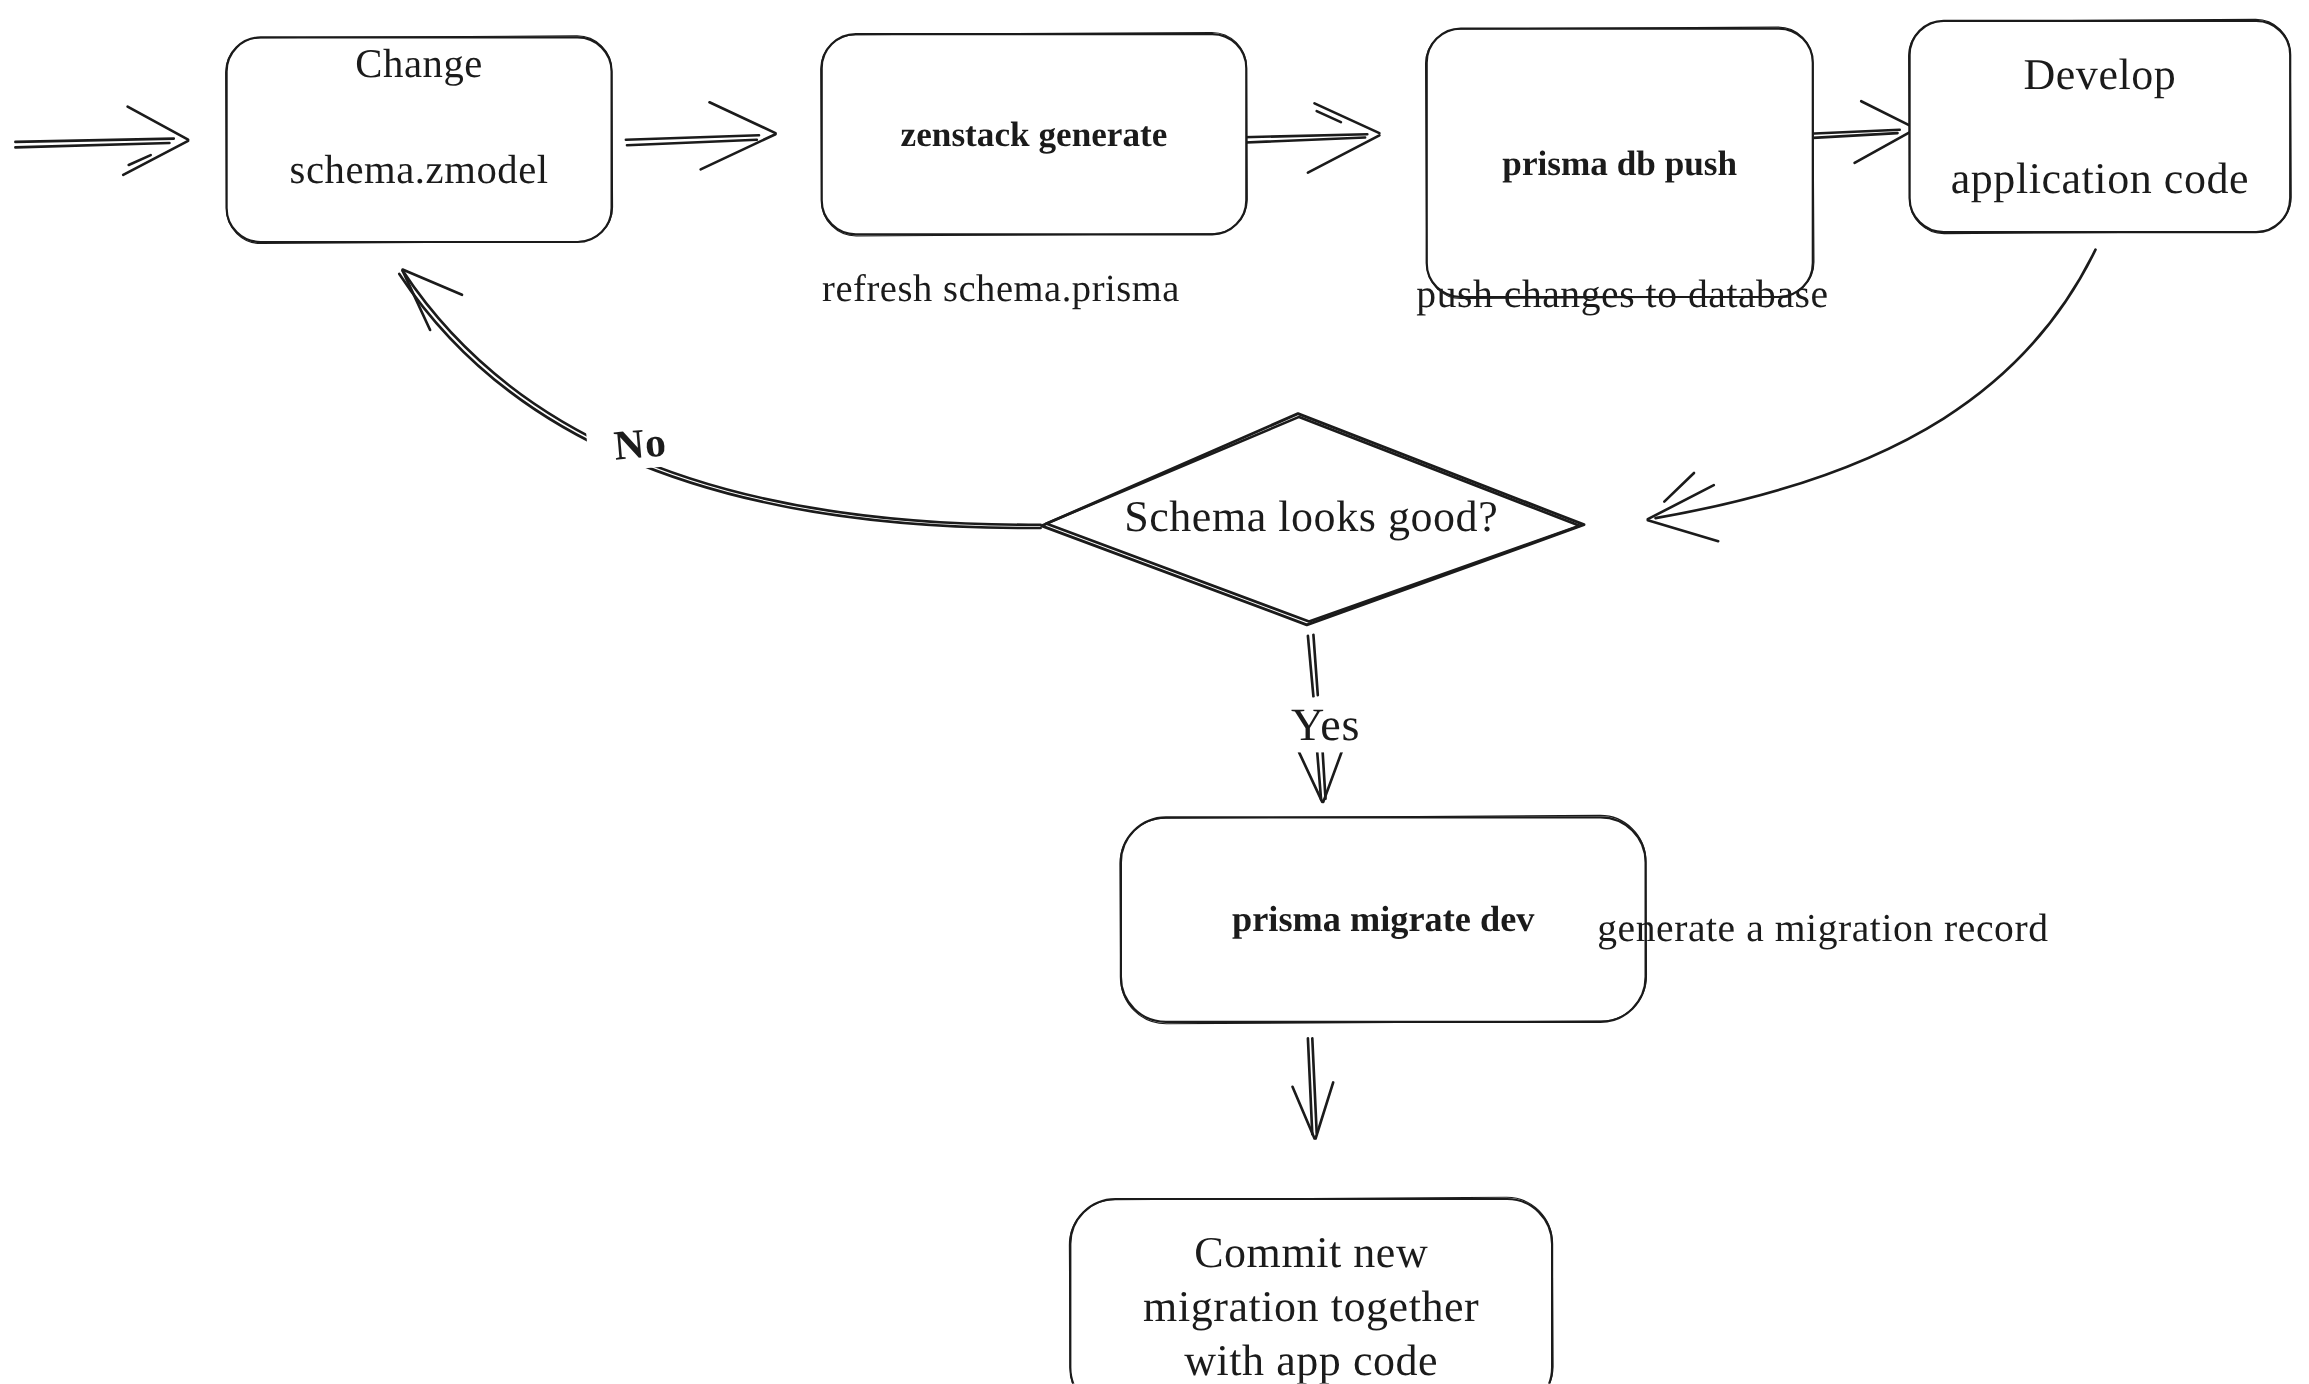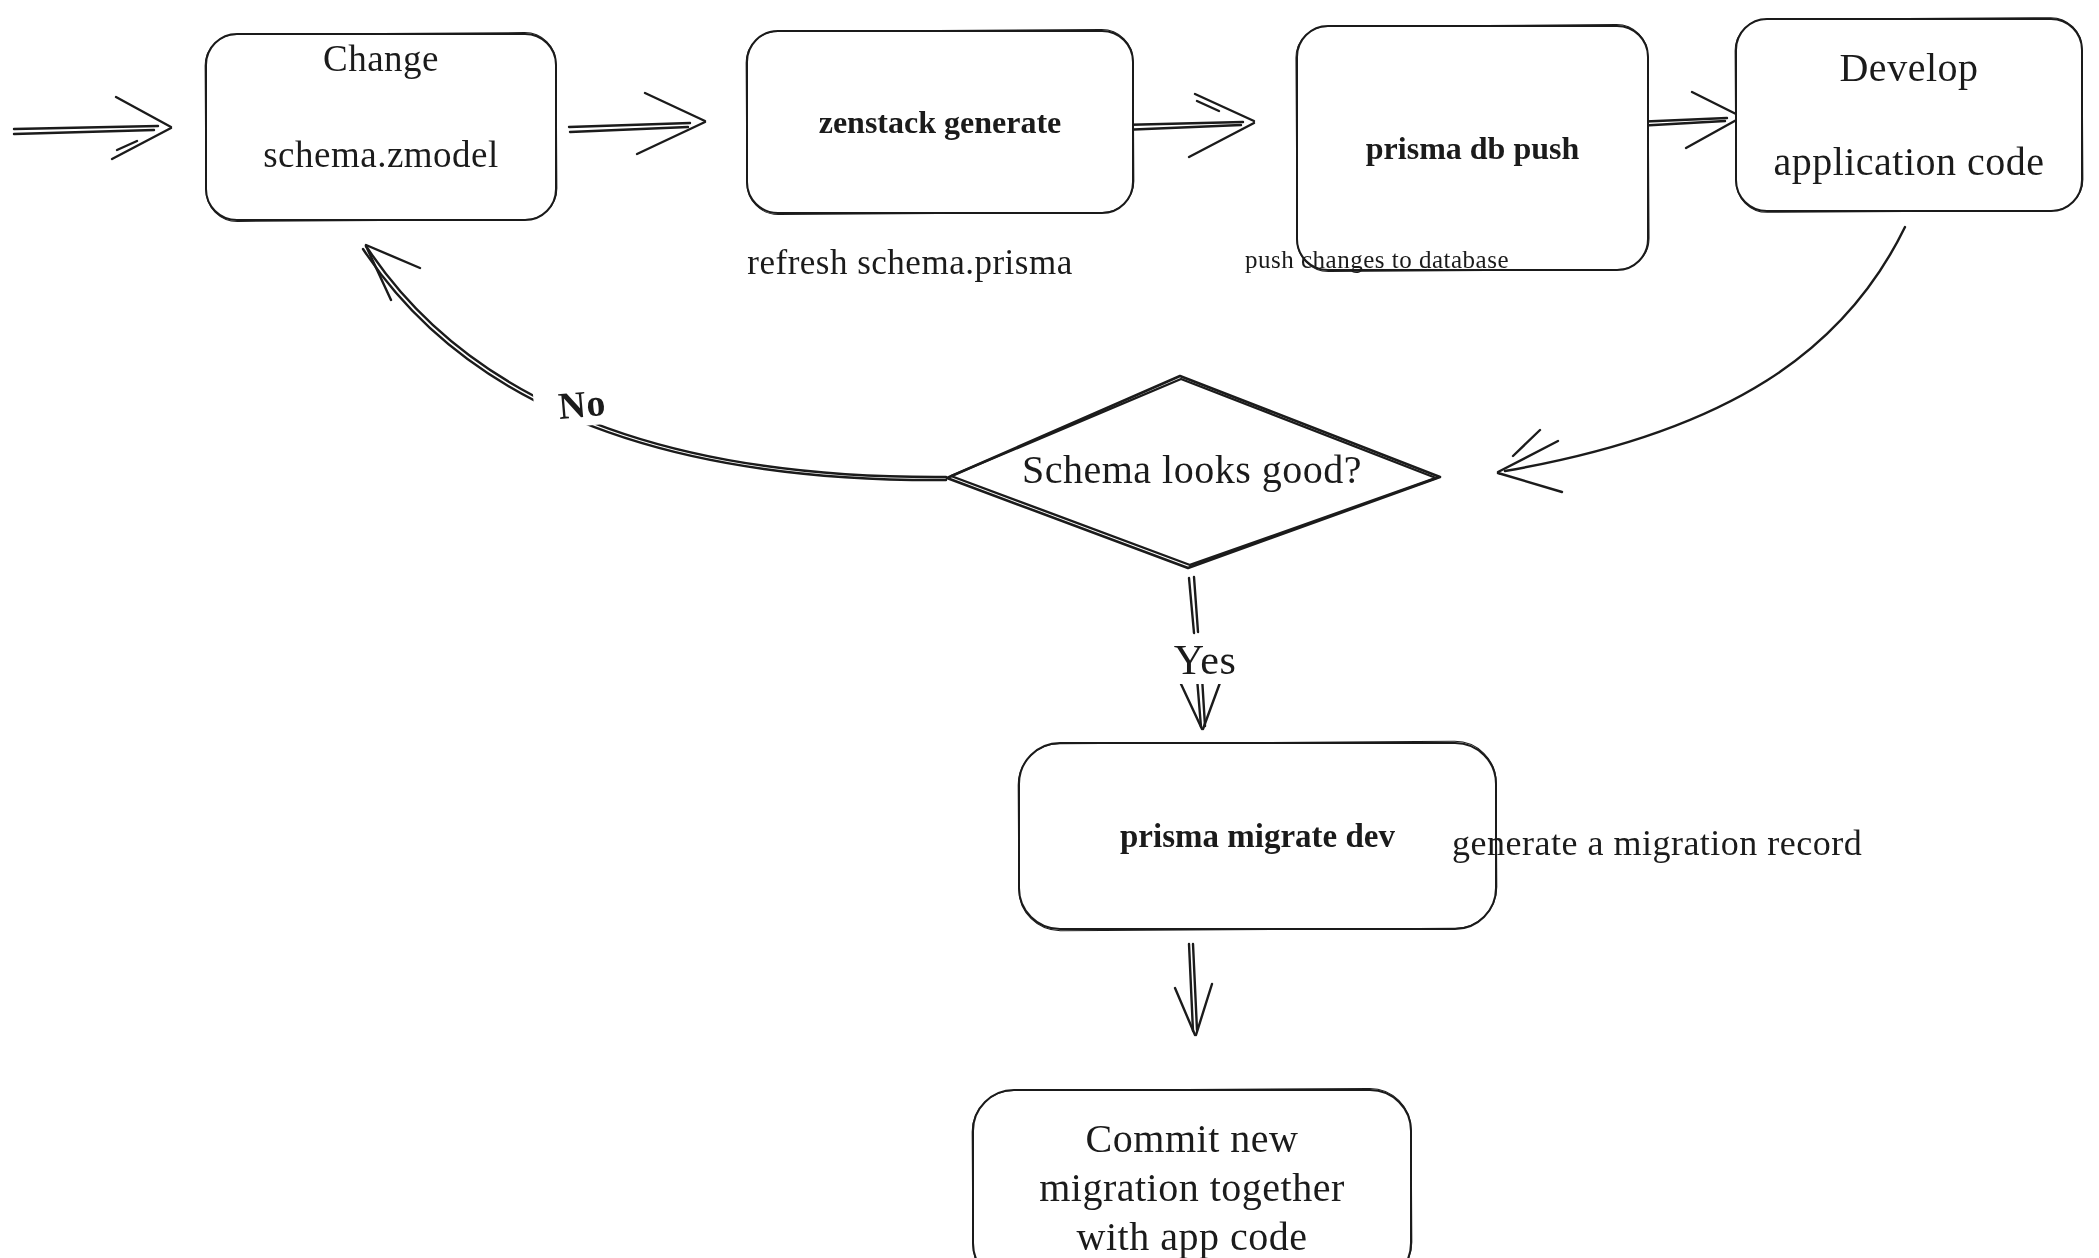--- a/index.html
+++ b/index.html
@@ -42,21 +42,21 @@
   #node-change{left:205px;top:33px;width:352px;height:188px;font-size:37px;line-height:52px;padding-bottom:40px;}
   #node-zenstack{left:710px;top:30px;width:388px;height:184px;font-size:32px;}
   #node-dbpush{left:1260px;top:25px;width:353px;height:246px;font-size:32px;}
   #node-develop{left:1735px;top:18px;width:348px;height:194px;font-size:40px;line-height:50px;}
   #node-migrate{left:982px;top:742px;width:479px;height:188px;font-size:33px;}
   #node-commit{left:972px;top:1043px;width:440px;height:196px;font-size:40px;line-height:49px;margin-top:46px;}
 
   .floating{position:absolute;white-space:nowrap;}
   #decision-label{left:960px;top:446px;width:464px;text-align:center;font-size:40px;}
   #caption-zenstack{left:700px;top:243px;width:420px;text-align:center;font-size:35px;}
-  #caption-dbpush{left:1245px;top:246px;width:460px;text-align:left;font-size:25px;}
+  #caption-dbpush{left:1245px;top:246px;width:460px;text-align:center;font-size:36px;}
   #caption-migrate{left:1452px;top:822px;width:500px;text-align:left;font-size:36px;}
   .edge-label{background:#ffffff;padding:0 6px;text-align:center;}
   #label-no{left:534px;top:382px;width:84px;font-size:38px;font-weight:bold;transform:rotate(-5deg);}
   #label-yes{left:1146px;top:636px;width:106px;font-size:42px;}
 </style>
 </head>
 <body>
 
 <div id="canvas">
 

